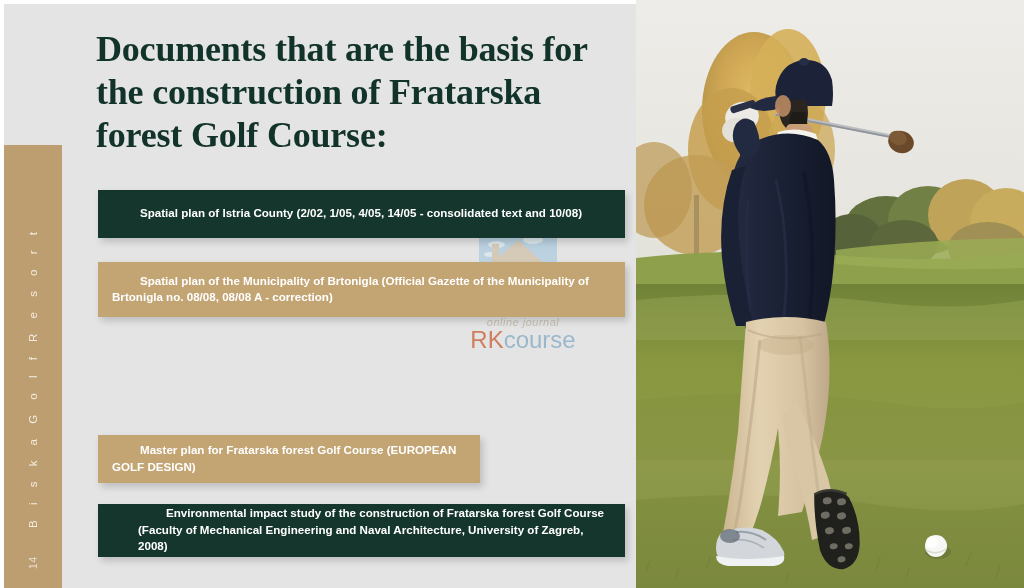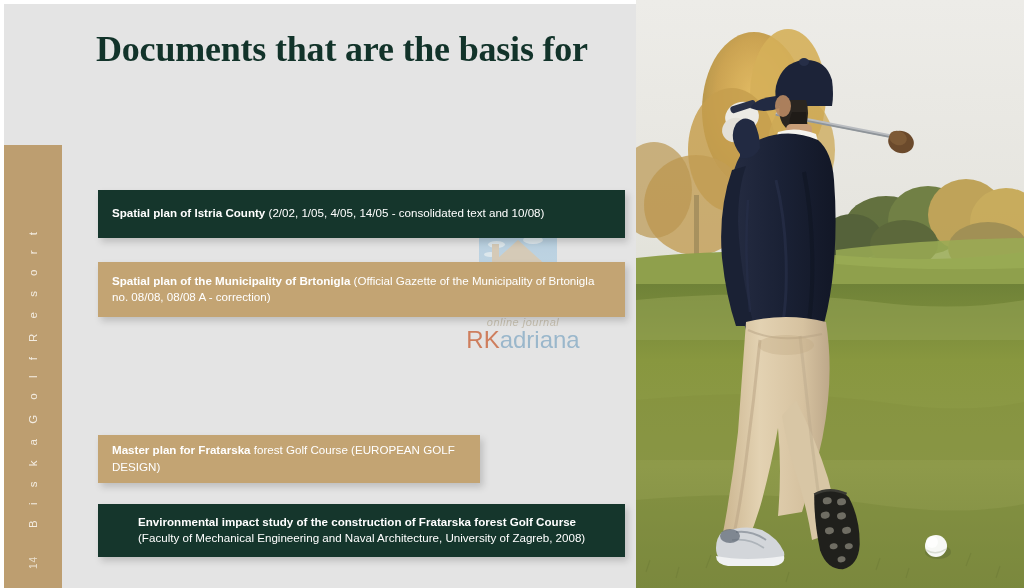--- a/index.html
+++ b/index.html
@@ -173,22 +173,22 @@
     left: 94px;
     padding: 9px 14px 10px 14px;
     color: #ffffff;
     font-size: 11.6px;
     line-height: 1.42;
     box-shadow: 3px 4px 7px rgba(0,0,0,0.17);
     z-index: 4;
   }
   .bar.dark { background: #15362c; }
   .bar.tan  { background: #c3a473; }
-  .bar b { font-weight: bold; }
-  .bar .reg { font-weight: normal; text-align: center; }
+  .bar b { font-weight: bold; margin-left: 28px; }
+  .bar .reg { font-weight: bold; text-align: center; }
 
   .bar-1 { top: 186px; width: 527px; height: 48px; display: flex; align-items: center; }
   .bar-2 { top: 258px; width: 527px; height: 55px; display: flex; align-items: center; }
   .bar-3 { top: 338px; width: 527px; height: 69px; display: flex; align-items: center; }
   .bar-4 { top: 431px; width: 382px; height: 48px; display: flex; align-items: center; }
   .bar-5 { top: 500px; width: 527px; height: 53px; display: flex; align-items: center; padding-left: 40px; }
 
   
   .photo {
     position: absolute;
@@ -203,36 +203,38 @@
 </style>
 </head>
 <body>
 
 <div class="slide">
 
   <div class="content-panel">
 
     <div class="title">
       <div>Documents that are the basis for</div>
+      <div>the construction of Fratarska</div>
+      <div>forest Golf Course:</div>
     </div>
 
     <div class="watermark">
       <div class="wm-square">
         <span class="wm-cloud wm-c1"></span>
         <span class="wm-cloud wm-c2"></span>
         <span class="wm-cloud wm-c3"></span>
         <span class="wm-cloud wm-c4"></span>
         <span class="wm-chimney"></span>
         <span class="wm-roof"></span>
         <span class="wm-house">
           <span class="wm-door"></span>
         </span>
       </div>
       <div class="wm-sub">online journal</div>
-      <div class="wm-brand"><span class="rk">RK</span><span>adriana</span></div>
+      <div class="wm-brand"><span class="rk">RK</span><span>course</span></div>
     </div>
 
     <div class="bars">
 
       <div class="bar dark bar-1">
         <div><b>Spatial plan of Istria County</b><span class="reg"> (2/02, 1/05, 4/05, 14/05 - consolidated text and 10/08)</span></div>
       </div>
 
       <div class="bar tan bar-2">
         <div><b>Spatial plan of the Municipality of Brtonigla</b><span class="reg"> (Official Gazette of the Municipality of Brtonigla no. 08/08, 08/08 A - correction)</span></div>

